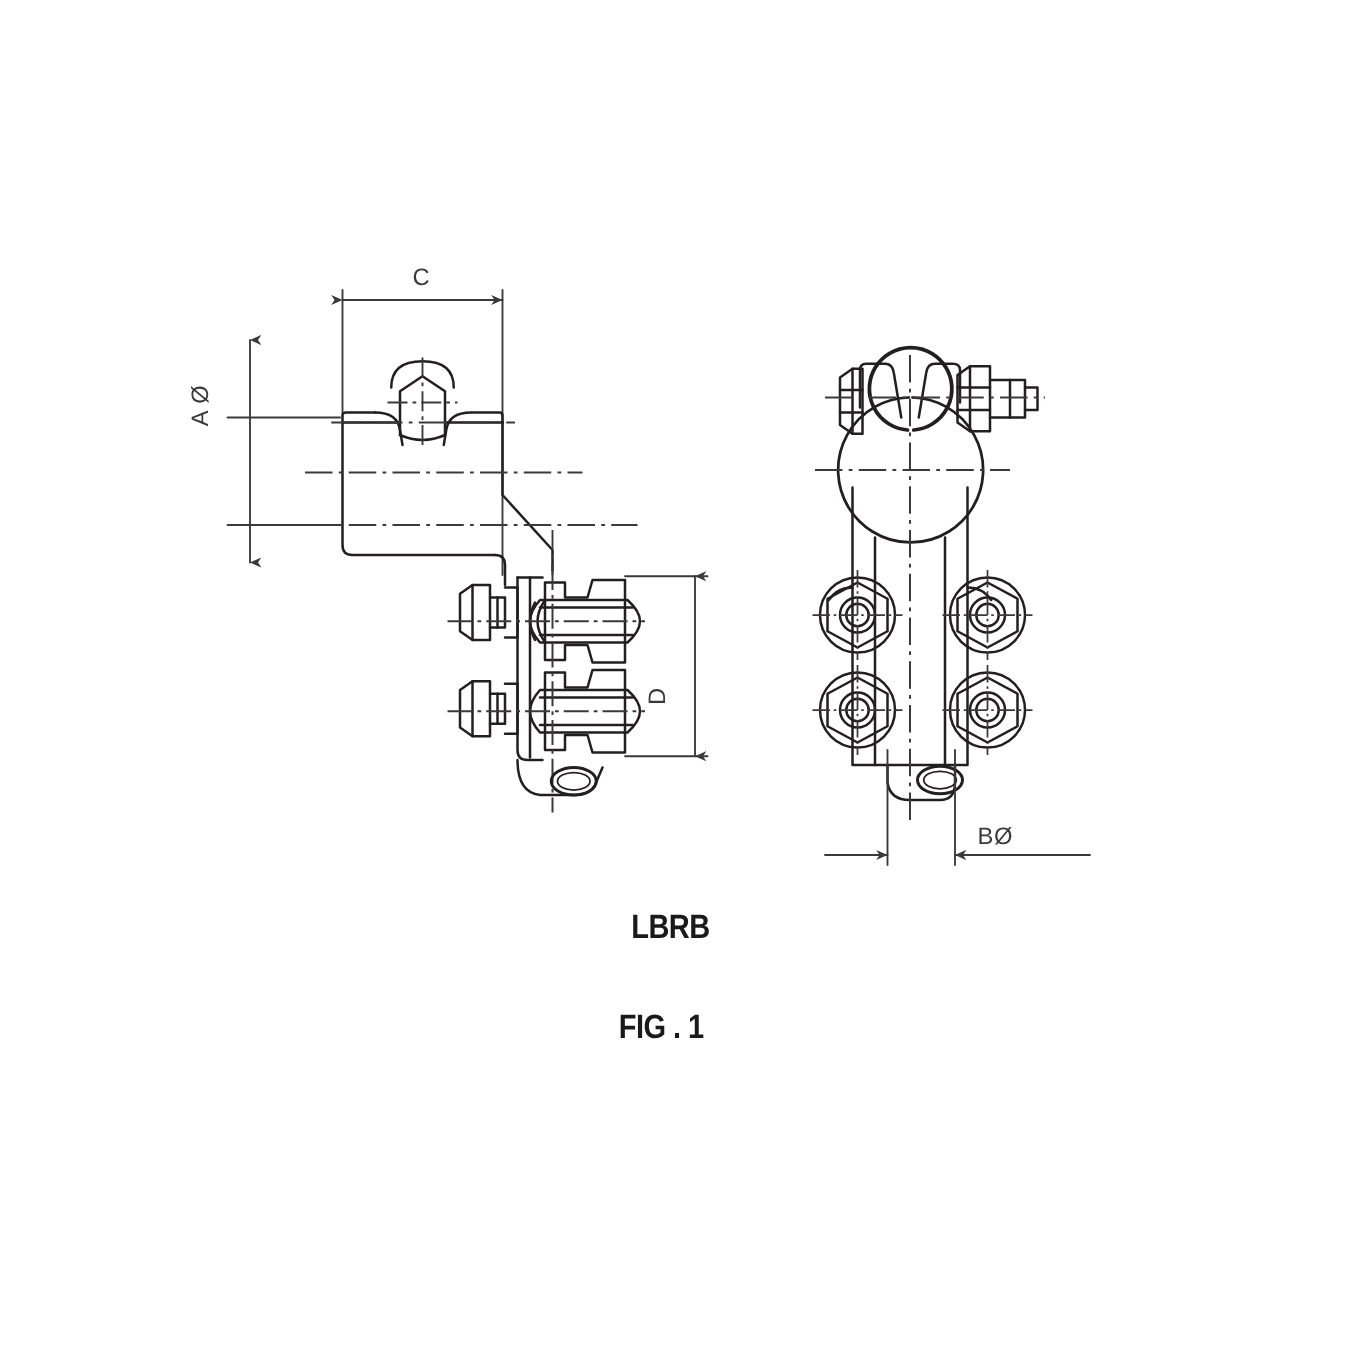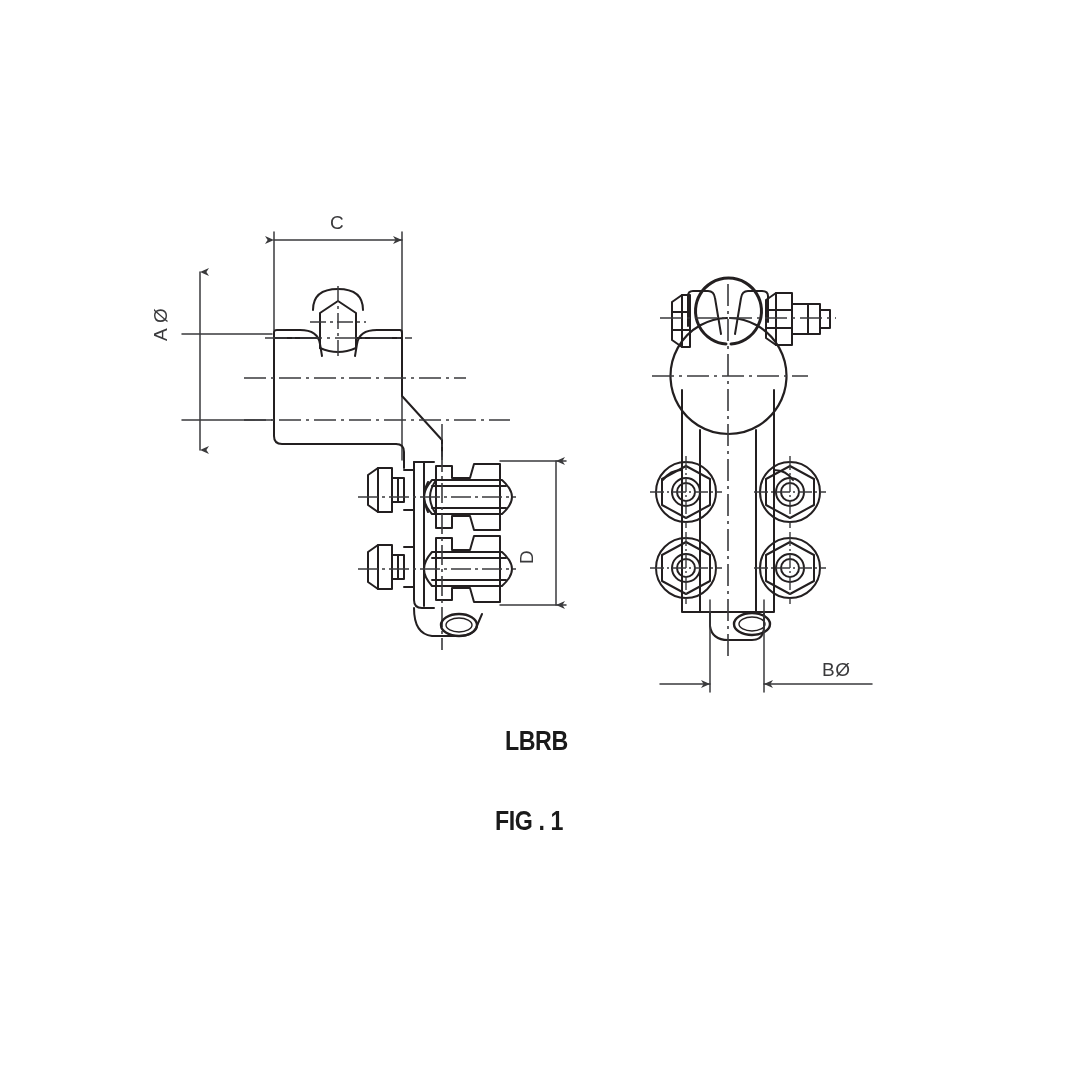--- a/index.html
+++ b/index.html
@@ -280,19 +280,19 @@
       </g>
     </g>
   </svg>
 
   <div class="lbl dim-text" style="left:330px; top:213px;">C</div>
 
   <div class="lbl dim-text rot90" style="left:170px; top:322px;">A Ø</div>
 
   <div class="lbl dim-text rot90" style="left:536px; top:545px;">D</div>
 
-  <div class="lbl dim-text" style="left:822px; top:660px;">BØ</div>
+  <div class="lbl dim-text" style="left:782px; top:660px;">BØ</div>
 
   <div class="lbl caption" style="left:505px; top:728px;">LBRB</div>
 
   <div class="lbl caption" style="left:495px; top:808px;">FIG . 1</div>
 
 </div>
 
 </body></html>

